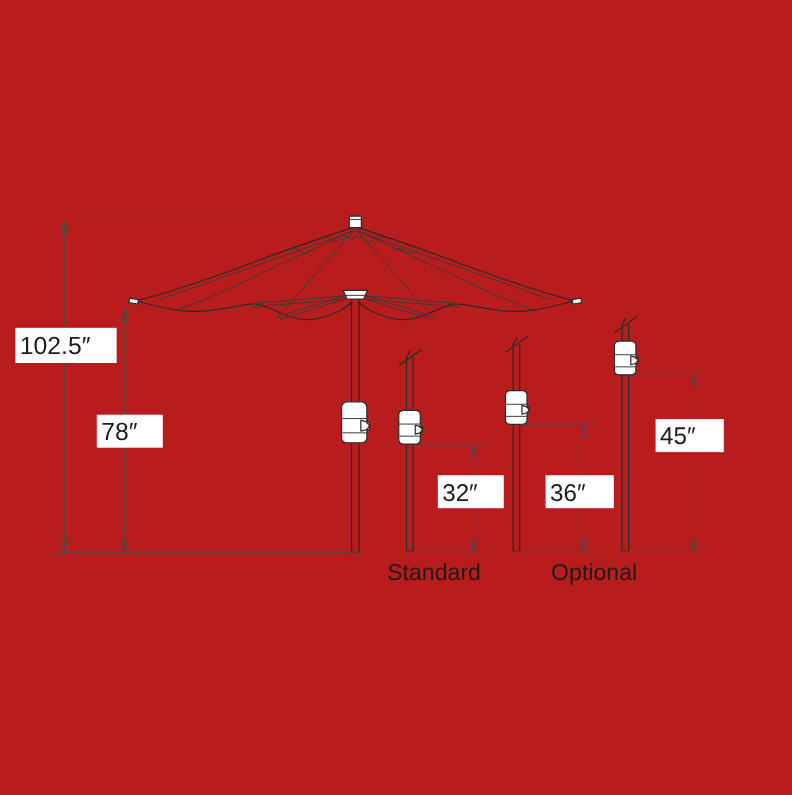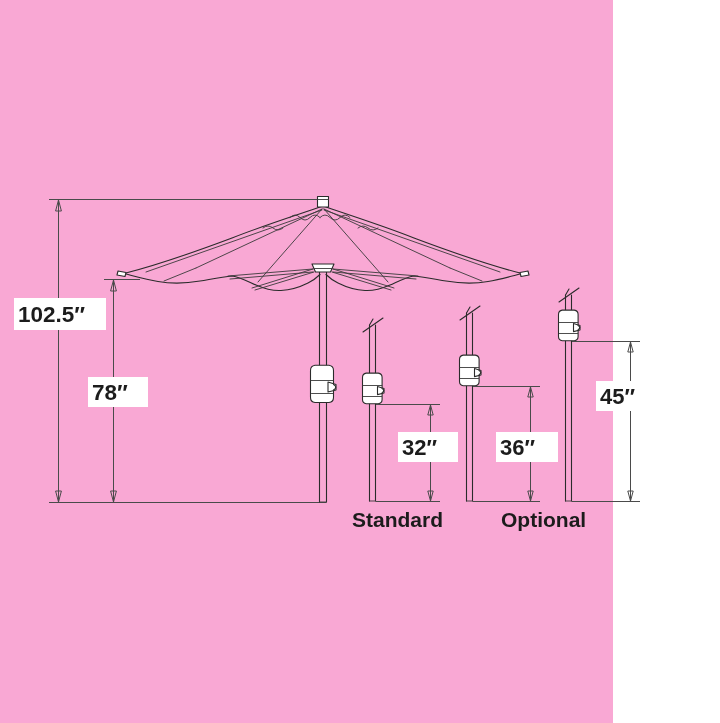--- a/index.html
+++ b/index.html
@@ -9,24 +9,23 @@
     background: #ffffff;
   }
   body {
     width: 720px;
     height: 723px;
     font-family: "Liberation Sans", sans-serif;
     overflow: hidden;
   }
   #diagram-root {
     position: relative;
-    width: 613px;
+    width: 720px;
     height: 723px;
-    background: #f9a8d4;
-    font-weight: bold;
+    background: #b91c1c;
   }
   svg#drawing {
     display: block;
     width: 720px;
     height: 723px;
   }
   .ln {
     stroke: #2b2b2b;
     stroke-width: 1.1;
     fill: none;

